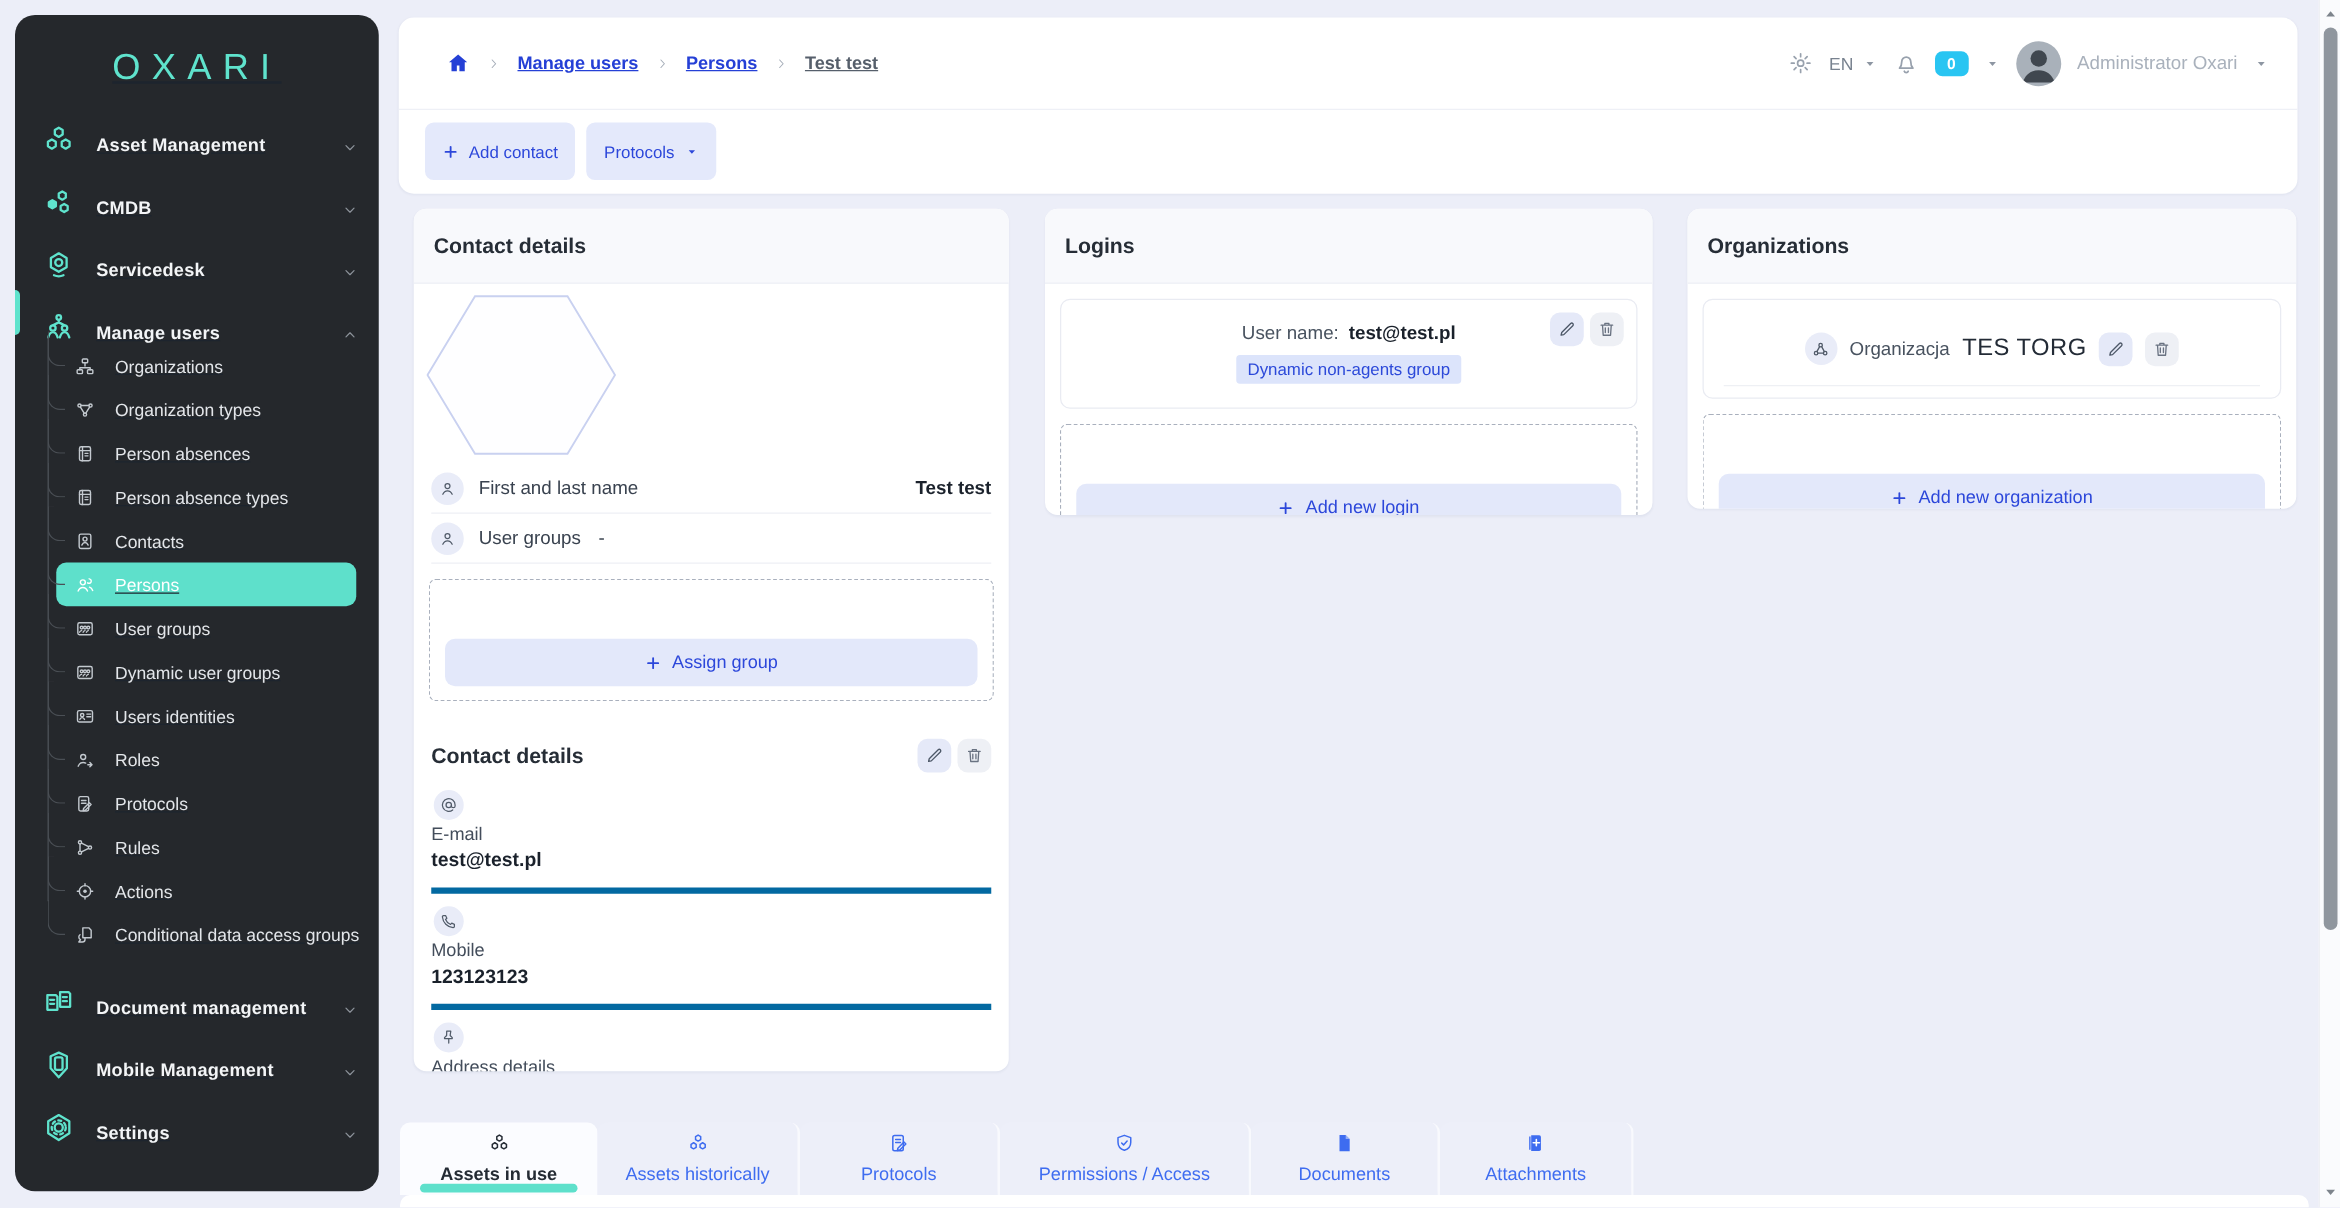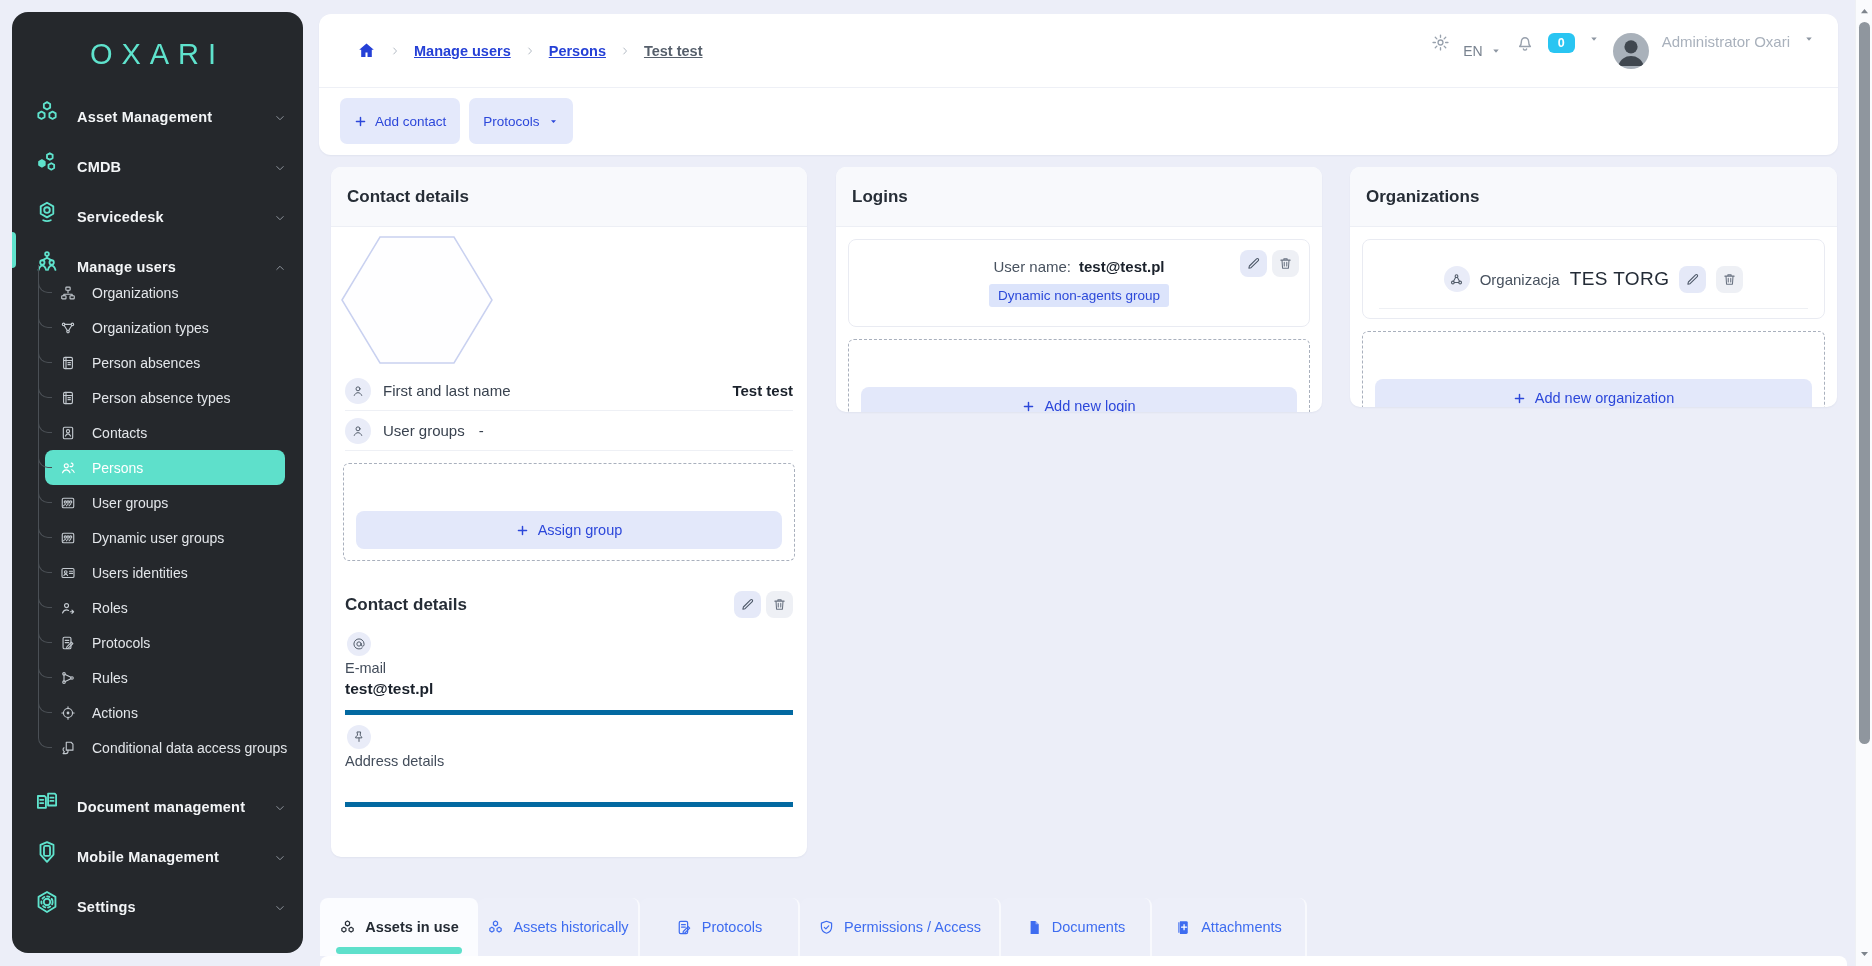--- a/index.html
+++ b/index.html
@@ -7,21 +7,21 @@
   body {
     font-family:"Liberation Sans","DejaVu Sans",sans-serif;
     background:#eceef8; position:relative; color:#1d242e;
   }
   svg { display:block; }
   .abs { position:absolute; }
 
   
   .sidebar {
     left:12px; top:12px; width:291px; height:941px;
-    background:#25282c; border-radius:16px; overflow:hidden;
+    background:#25282c; border-radius:16px; overflow:hidden;text-decoration:underline;
   }
   .logo {
     margin-top:26px; height:34px; text-align:center;
     color:#5fe3cd; font-size:29px; letter-spacing:9px; font-weight:400;
   }
   .nav { margin-top:3px; }
   .parent {
     height:50px; display:flex; align-items:flex-end;
     padding:0 16px 0 22px; gap:17px; position:relative; cursor:pointer;
   }
@@ -63,21 +63,21 @@
     padding:0 23px 0 38px; border-bottom:1px solid #eef0f6;
   }
   .breadcrumb { display:flex; align-items:center; gap:13px; }
   .home { width:19px; height:19px; color:#2540d6; cursor:pointer; }
   .crumb-sep { width:12px; height:12px; color:#a5adb8; }
   .crumb-link {
     color:#2540d6; font-size:14.5px; font-weight:700;
     text-decoration:underline; cursor:pointer;
   }
   .crumb-current { color:#565f6b; font-size:14.5px; font-weight:700; text-decoration:underline; }
-  .top-right { margin-left:auto; display:flex; gap:13px; }
+  .top-right { margin-left:auto; display:flex; align-items:center; gap:13px; }
   .tr-icon { width:19px; height:19px; color:#98a1ad; cursor:pointer; }
   .lang { display:flex; align-items:center; gap:7px; cursor:pointer; }
   .lang-label { color:#78828f; font-size:14px; }
   .caret-sm { width:12px; height:12px; color:#8d96a2; }
   .badge {
     min-width:27px; height:20px; padding:0 7px; background:#29c5f2; border-radius:6px;
     color:#fff; font-size:12.5px; font-weight:700;
     display:flex; align-items:center; justify-content:center; cursor:pointer;
   }
   .avatar {
@@ -164,21 +164,21 @@
   .org-row { display:flex; align-items:center; gap:10px; }
   .org-label { font-size:15px; color:#48525f; }
   .org-name { font-size:19px; font-weight:500; color:#232b36; letter-spacing:.4px; }
   .org-box .divider { position:absolute; left:16px; right:16px; bottom:9px; height:1px; background:#eef0f4; }
 
   
   .tabbar { left:320px; top:898px; height:58px; display:flex; }
   .tab {
     height:58px; display:flex; align-items:center; justify-content:center; gap:9px;
     font-size:14.5px; border-radius:8px 8px 0 0; cursor:pointer; position:relative;
-    background:#edeff9; color:#3e6cf0; font-weight:500; border-right:2px solid #f8f9fd;
+    background:#edeff9; color:#3e6cf0; font-weight:500; border-right:2px solid #f8f9fd;flex-direction:column;
   }
   .tab .ti { width:17px; height:17px; flex:0 0 auto; }
   .tab.active { background:#fbfcff; color:#242b34; font-weight:700; border-right:none; }
   .tab.active::after {
     content:''; position:absolute; left:16px; right:16px; bottom:2px; height:7px;
     background:#5ee0cb; border-radius:4px;
   }
   .bottom-strip { left:320px; top:956px; width:1527px; height:10px; background:#fff; border-radius:8px 8px 0 0; }
 
   
@@ -638,20 +638,31 @@
       <span class="pill">
           <span style="width:14px;height:14px;display:block;">
             <svg viewBox="0 0 24 24" fill="none" stroke="currentColor" stroke-width="1.7" stroke-linecap="round" stroke-linejoin="round" style="width:100%;height:100%">
               <circle cx="12" cy="12" r="3.7"></circle>
               <path d="M15.7 12v1.2a2.5 2.5 0 0 0 5 0V12a8.7 8.7 0 1 0-3.3 6.8"></path>
             </svg>
           </span>
         </span>
       <div class="dlabel">E-mail</div>
       <div class="dvalue">test@test.pl</div>
+    </div>
+    <div class="detail">
+      <span class="pill">
+          <span style="width:14px;height:14px;display:block;">
+            <svg viewBox="0 0 24 24" fill="none" stroke="currentColor" stroke-width="1.7" stroke-linecap="round" stroke-linejoin="round" style="width:100%;height:100%">
+              <path d="M7.8 4.3 9.4 7.9 7.6 9.5a12.8 12.8 0 0 0 6.9 6.9l1.6-1.8 3.6 1.6v2.9a1.6 1.6 0 0 1-1.8 1.6C10 19.9 4.1 14 3.3 6.1A1.6 1.6 0 0 1 4.9 4.3Z"></path>
+            </svg>
+          </span>
+        </span>
+      <div class="dlabel">Mobile</div>
+      <div class="dvalue">123123123</div>
     </div>
     <div class="detail address">
       <span class="pill">
           <span style="width:14px;height:14px;display:block;">
             <svg viewBox="0 0 24 24" fill="none" stroke="currentColor" stroke-width="1.7" stroke-linecap="round" stroke-linejoin="round" style="width:100%;height:100%">
               <path d="M9.2 3.4h5.6l-.9 5.8 2.9 2.9v1.4H6.2v-1.4l2.9-2.9Z"></path>
               <path d="M12 13.5v6.1"></path>
             </svg>
           </span>
         </span>

